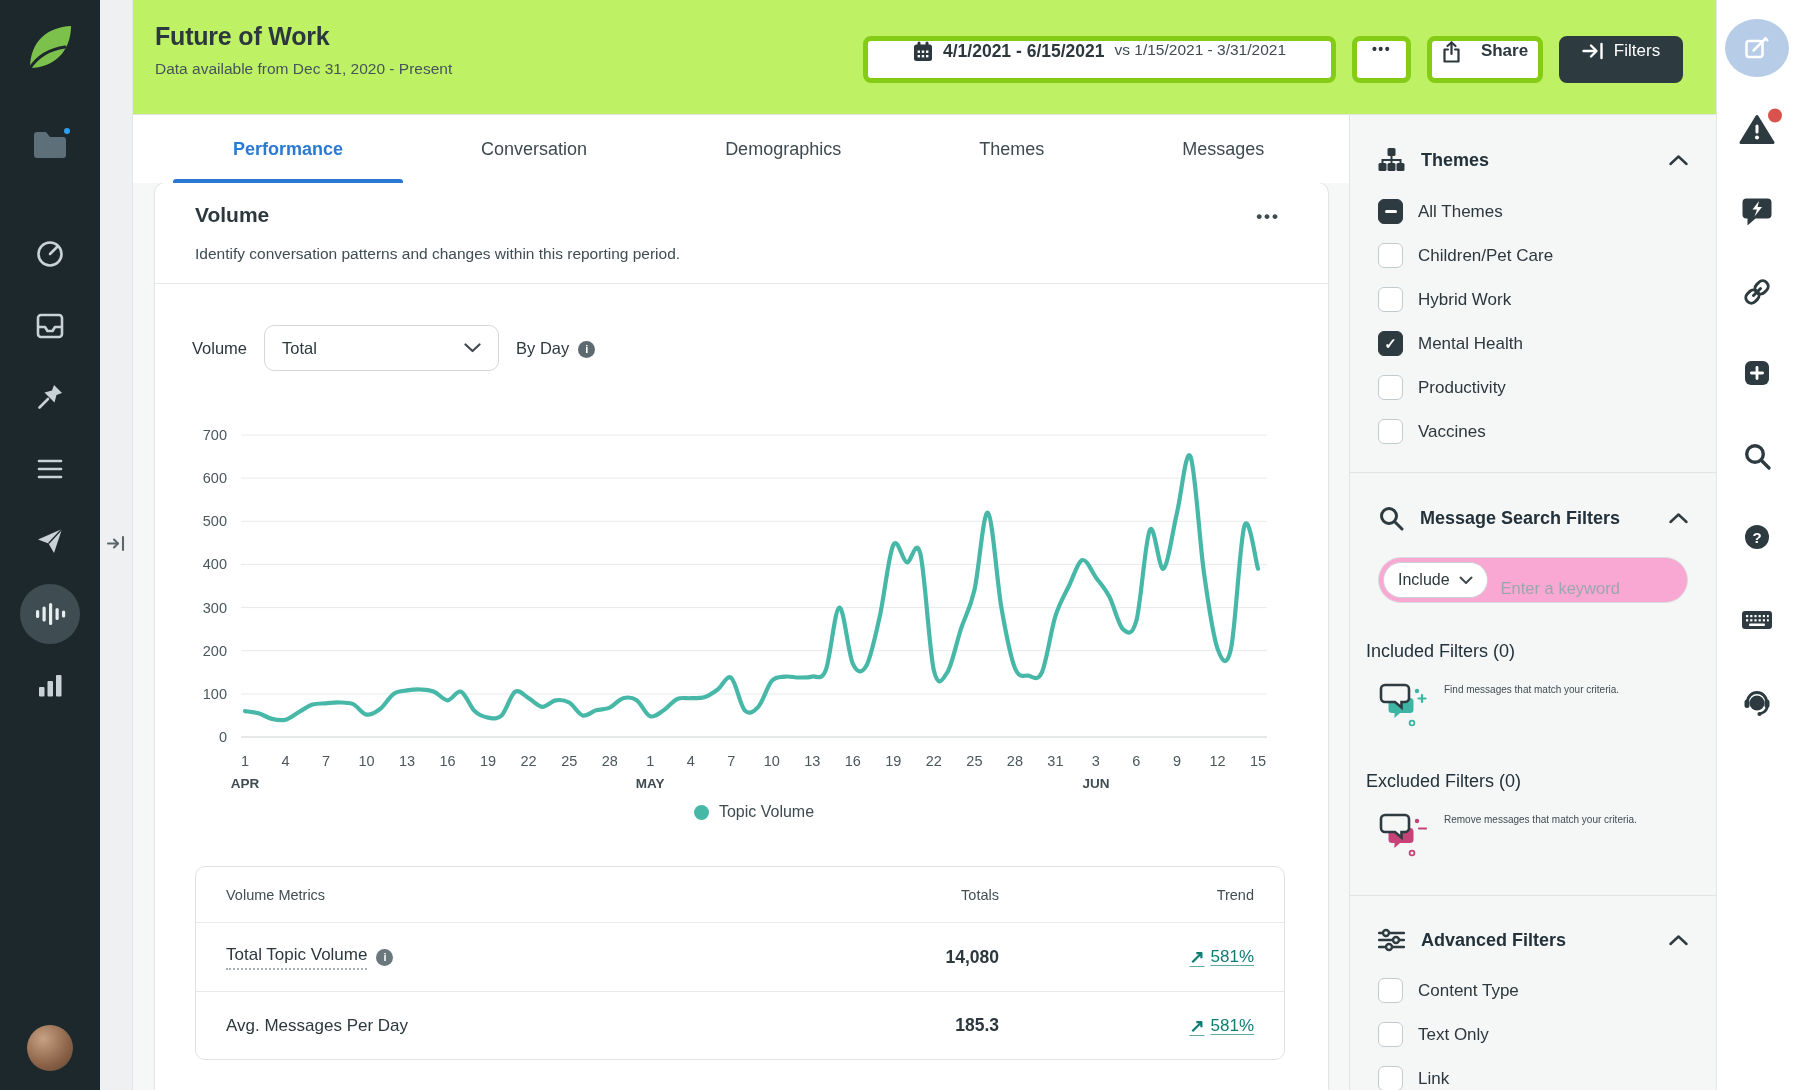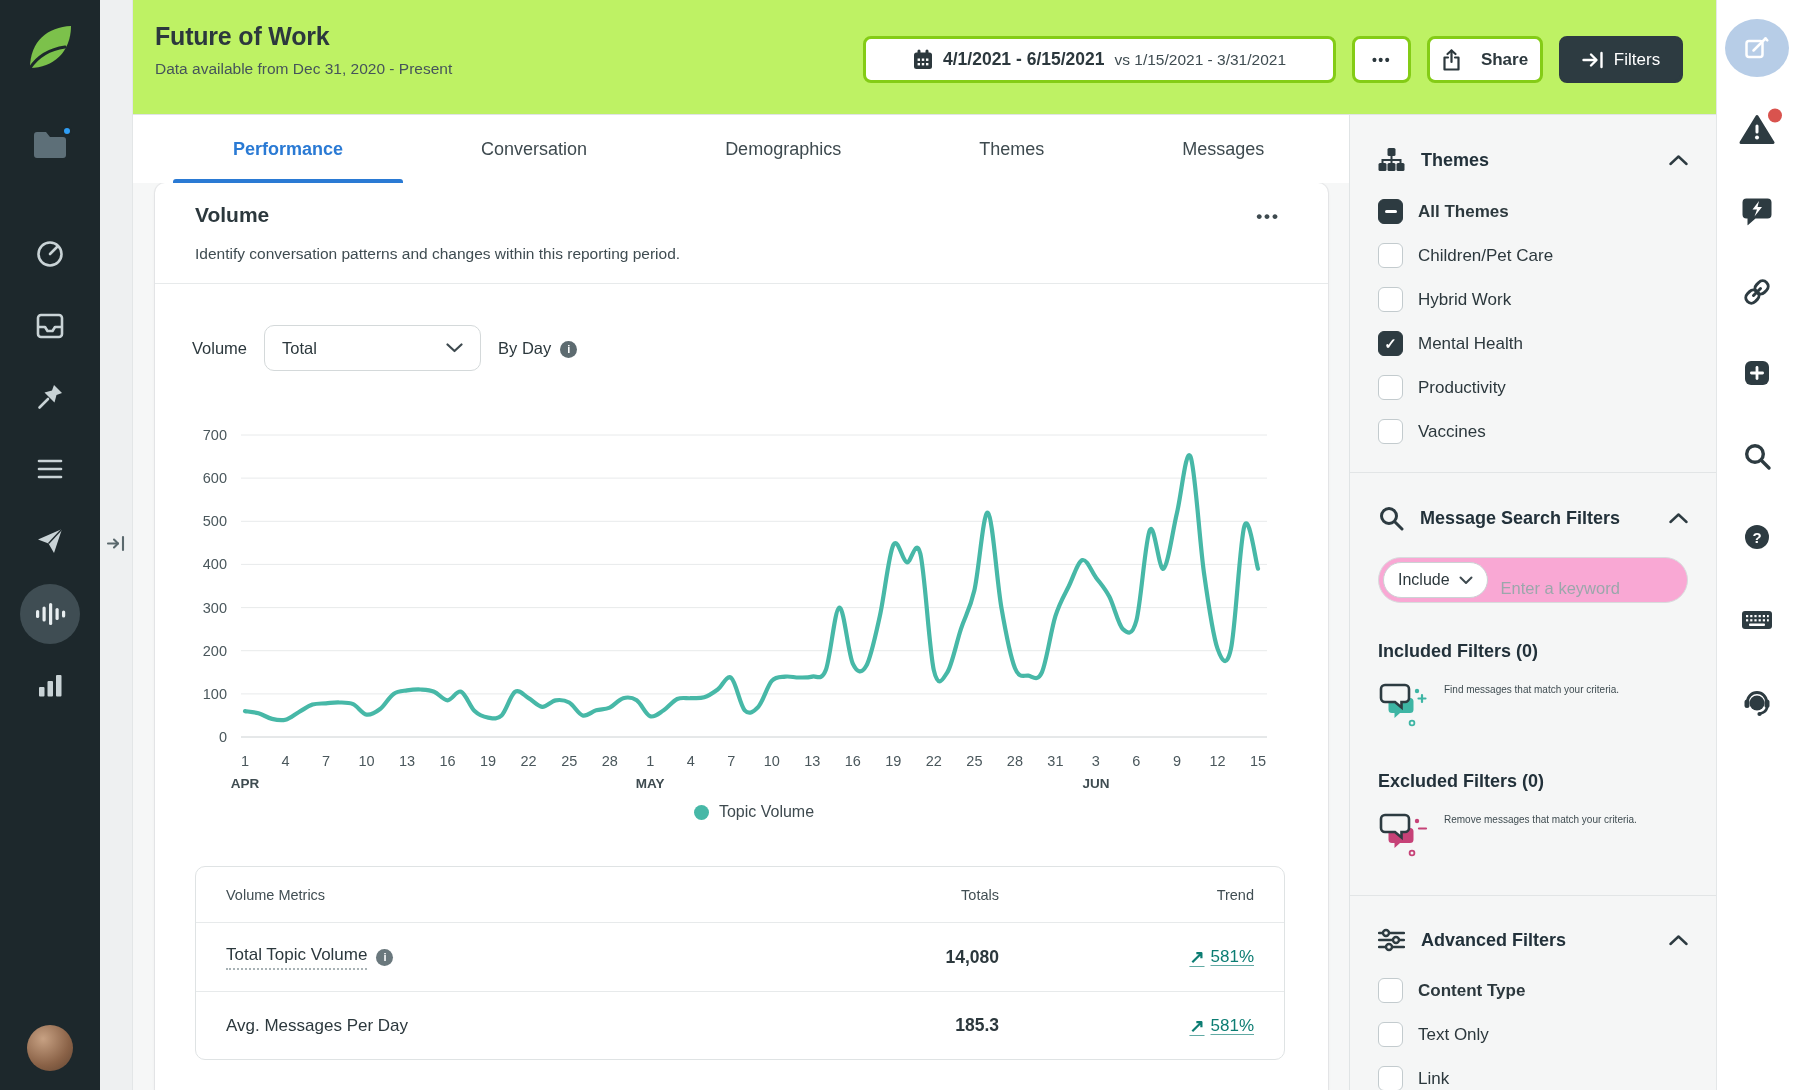--- a/index.html
+++ b/index.html
@@ -16,21 +16,21 @@
 .avatar-img{width:46px;height:46px;border-radius:50%;background:radial-gradient(circle at 35% 30%,#c7a183,#8a6247 60%,#5f4330)}
 
 
 .nav-strip{position:absolute;left:100px;top:0;width:33px;height:100%;background:#eef0f1;border-right:1px solid #e3e6e7;z-index:4}
 .expand-btn{position:absolute;left:50%;top:545px;transform:translate(-50%,-50%);background:none;border:none}
 
 
 .topbar{position:absolute;left:133px;top:0;width:1583px;height:115px;border-bottom:1px solid #e0e4e5;background:#bef264;z-index:2}
 .page-title{position:absolute;left:22px;top:22px;font-size:25px;font-weight:700;letter-spacing:-.2px}
 .page-subtitle{position:absolute;left:22px;top:60px;font-size:15.5px;color:#46545a}
-.btn{position:absolute;top:36px;height:47px;border-radius:8px;display:flex;align-items:center;justify-content:center;background:#fff;border:3px solid #84cc16;color:#2c383d}
+.btn{position:absolute;top:36px;height:47px;border-radius:8px;display:flex;justify-content:center;background:#fff;border:5px solid #84cc16;color:#2c383d}
 .date-btn{left:730px;width:473px;gap:10px;font-size:17.5px;padding:0 18px}
 .date-primary{font-weight:700;white-space:nowrap}
 .date-vs{font-size:15.5px;color:#3f4c51;white-space:nowrap}
 .more-btn{left:1219px;width:59px;font-size:14px;font-weight:700;letter-spacing:1.5px}
 .share-btn{left:1294px;width:116px;gap:20px;font-weight:700;font-size:17px}
 .filters-btn{left:1426px;width:124px;gap:10px;font-weight:400;font-size:17px;background:#2d3b41;border-color:#2d3b41;color:#fff}
 
 
 .tabs{position:absolute;left:133px;top:115px;width:1216px;height:68px;background:#fff;display:flex;padding-left:40px;column-gap:18px;z-index:2}
 .tab{position:relative;display:flex;align-items:center;padding:0 60px;font-size:18px;color:#3e4a4f;background:none;border:none}
@@ -38,21 +38,21 @@
 .tab[data-active="true"]::after{content:"";position:absolute;left:0;right:0;bottom:0;height:4px;background:#2a7ad4;border-radius:3px 3px 0 0}
 
 
 .card{position:absolute;left:155px;top:183px;width:1173px;height:907px;background:#fff;border-radius:10px 10px 0 0;box-shadow:0 1px 3px rgba(36,49,54,.10),0 0 0 1px rgba(36,49,54,.05);z-index:1}
 .card-title{position:absolute;left:40px;top:20px;font-size:21px;font-weight:700}
 .card-menu{position:absolute;right:48px;top:24px;background:none;border:none;font-size:17px;font-weight:700;letter-spacing:2px;color:#3e4a4f}
 .card-desc{position:absolute;left:40px;top:62px;font-size:15.5px;color:#3f4c51}
 .card-divider{position:absolute;left:0;right:0;top:100px;height:1px;background:#e7eaeb}
 .controls{position:absolute;left:37px;top:142px;height:46px;display:flex;align-items:center;gap:17px}
 .controls-label{font-size:16.5px}
-.select{width:217px;height:46px;border:1px solid #d4d9da;border-radius:10px;background:#fff;display:flex;align-items:center;justify-content:space-between;padding:0 17px;font-size:16.5px;color:#2c383d}
+.select{width:235px;height:46px;border:1px solid #d4d9da;border-radius:10px;background:#fff;display:flex;align-items:center;justify-content:space-between;padding:0 17px;font-size:16.5px;color:#2c383d}
 .granularity{display:flex;align-items:flex-end;gap:9px;font-size:16.5px}
 .info-dot{width:17px;height:17px;border-radius:50%;background:#5d6b70;color:#fff;display:inline-flex;align-items:center;justify-content:center;font-size:11px;font-weight:700}
 .info-dot::after{content:"i"}
 #chart-svg{position:absolute;left:0;top:0;width:1173px;height:616px}
 .legend{position:absolute;left:90px;top:620px;width:1018px;display:flex;align-items:center;justify-content:center;gap:10px}
 .legend-dot{width:15px;height:15px;border-radius:50%;background:#47b8a7}
 .legend-label{font-size:16px;color:#3e4a4f}
 
 
 .metrics{position:absolute;left:40px;top:683px;width:1090px;height:194px;border:1px solid #dfe3e4;border-radius:10px;background:#fff;overflow:hidden}
@@ -74,27 +74,27 @@
 .filters-panel{position:absolute;left:1349px;top:115px;width:367px;height:975px;background:#f5f6f6;border-left:1px solid #e0e4e5;z-index:2}
 .fp-h{display:flex;align-items:center;gap:16px;padding:32px 28px 20px}
 .fp-h .fp-title{flex:1;font-size:18px;font-weight:700;color:#22313a}
 .chev-btn{background:none;border:none;display:flex}
 .check-col{padding:6px 28px 28px;display:flex;flex-direction:column;gap:19px}
 .check-row{display:flex;align-items:center;gap:15px;font-size:17px;color:#2c383d;background:none;border:none}
 .cb{width:25px;height:25px;border:1.5px solid #c3cbce;border-radius:6px;background:#fff;flex:none;display:flex;align-items:center;justify-content:center}
 .cb[data-state="checked"],.cb[data-state="indeterminate"]{background:#2d3b41;border-color:#2d3b41}
 .cb[data-state="checked"]::after{content:"\2713";color:#fff;font-size:15px;font-weight:700}
 .cb[data-state="indeterminate"]::after{content:"";width:12px;height:3.5px;border-radius:2px;background:#fff}
-.lbl-bold{font-weight:700}
+.lbl-bold{font-weight:400}
 .fp-divider{height:1px;background:#e2e5e6}
 .search-box{margin:6px 28px 0;height:46px;background:#f9a8d4;border:1px solid #d8dcdd;border-radius:23px;display:flex;align-items:flex-end;padding:4px}
 .include-pill{height:36px;border:1px solid #ccd2d4;border-radius:18px;display:flex;align-items:center;gap:9px;padding:0 14px;background:#fff;font-size:16px;color:#2c383d;flex:none}
 .keyword-input{border:none;outline:none;background:transparent;margin-left:13px;width:150px;font-size:16.5px;font-family:inherit;color:#2c383d}
 .keyword-input::placeholder{color:#9ba7ab}
-.fp-sub{margin:38px 28px 0;font-size:18px;font-weight:700;color:#22313a}
+.fp-sub{margin:38px 16px 0;font-size:18px;font-weight:400;color:#22313a}
 .fp-info{display:flex;gap:16px;margin:20px 28px 0;font-size:10px;color:#3f4c51;line-height:1.6}
 .fp-info .fp-ic{flex:none;width:50px}
 .adv-gap{margin-top:32px}
 
 
 .rail-right{position:absolute;left:1716px;top:0;width:80px;height:100%;background:#fff;border-left:1px solid #e4e7e8;z-index:5}
 .rail-item{position:absolute;left:50%;transform:translate(-50%,-50%);background:none;border:none;display:flex;align-items:center;justify-content:center}
 .compose-bg{width:64px;height:58px;border-radius:50%;background:#b7cde7;display:flex;align-items:center;justify-content:center}
 .alert-dot{position:absolute;right:-7px;top:-6px;width:14px;height:14px;border-radius:50%;background:#d9534e}
 

